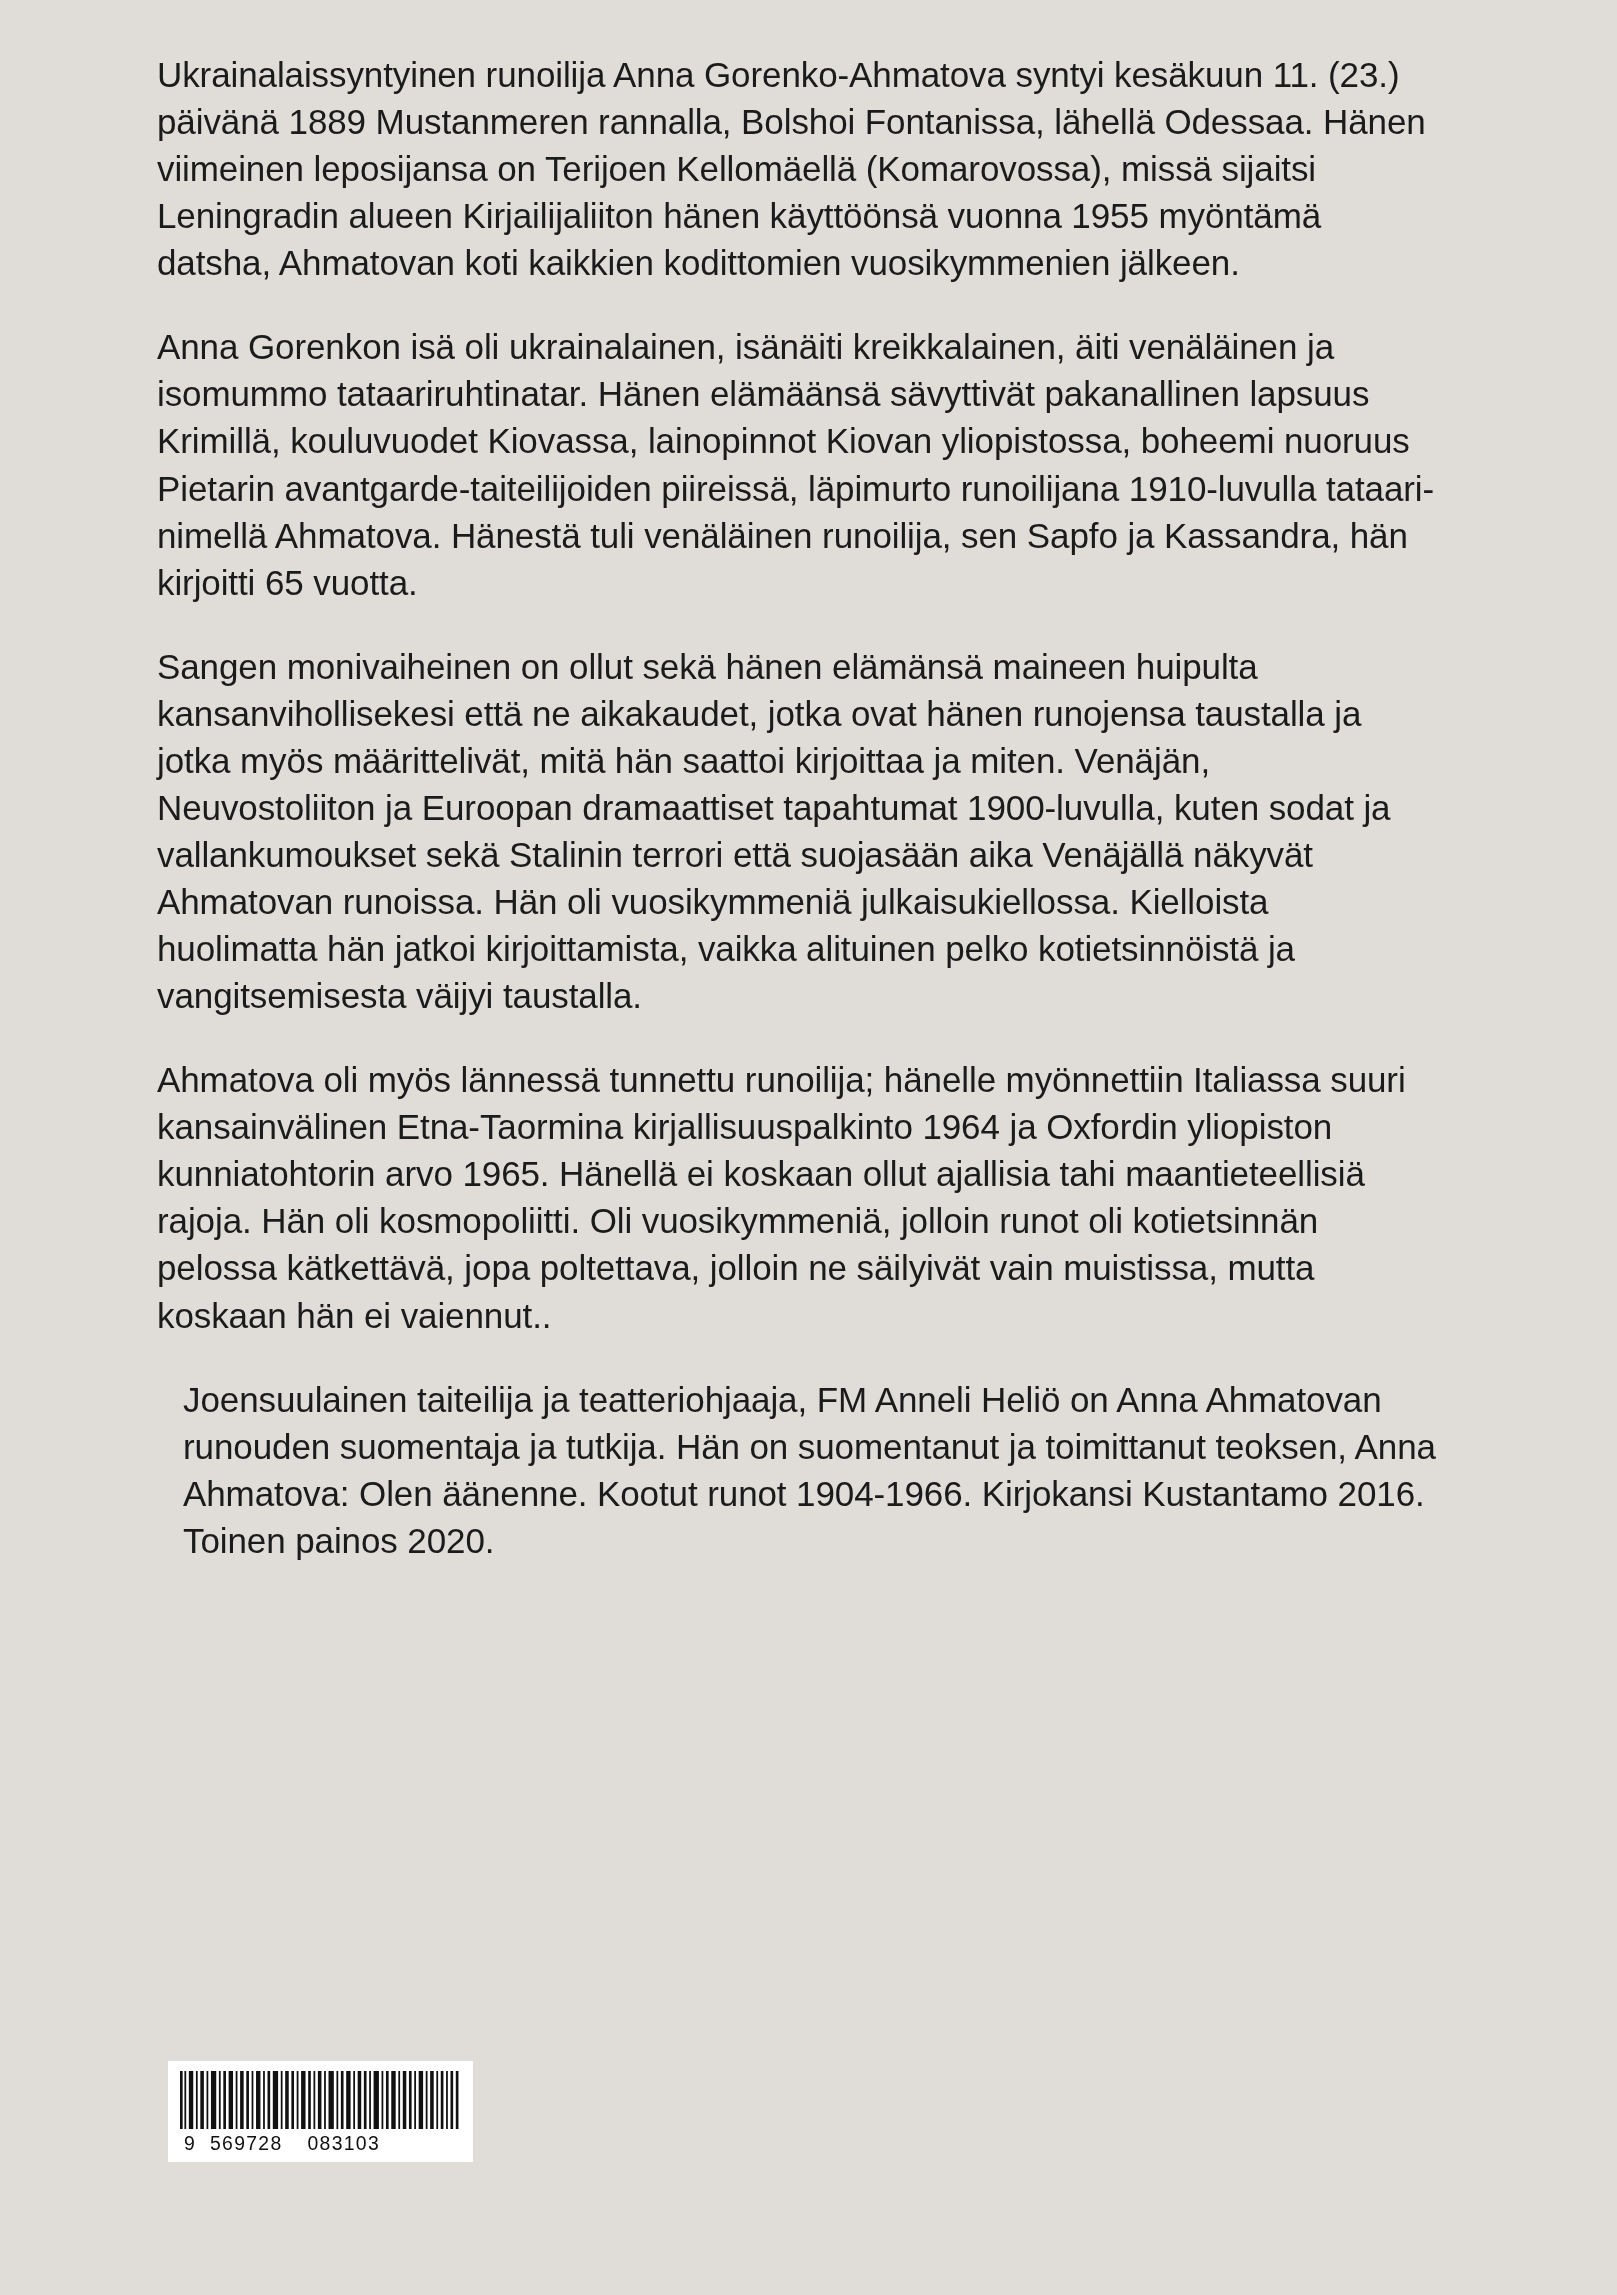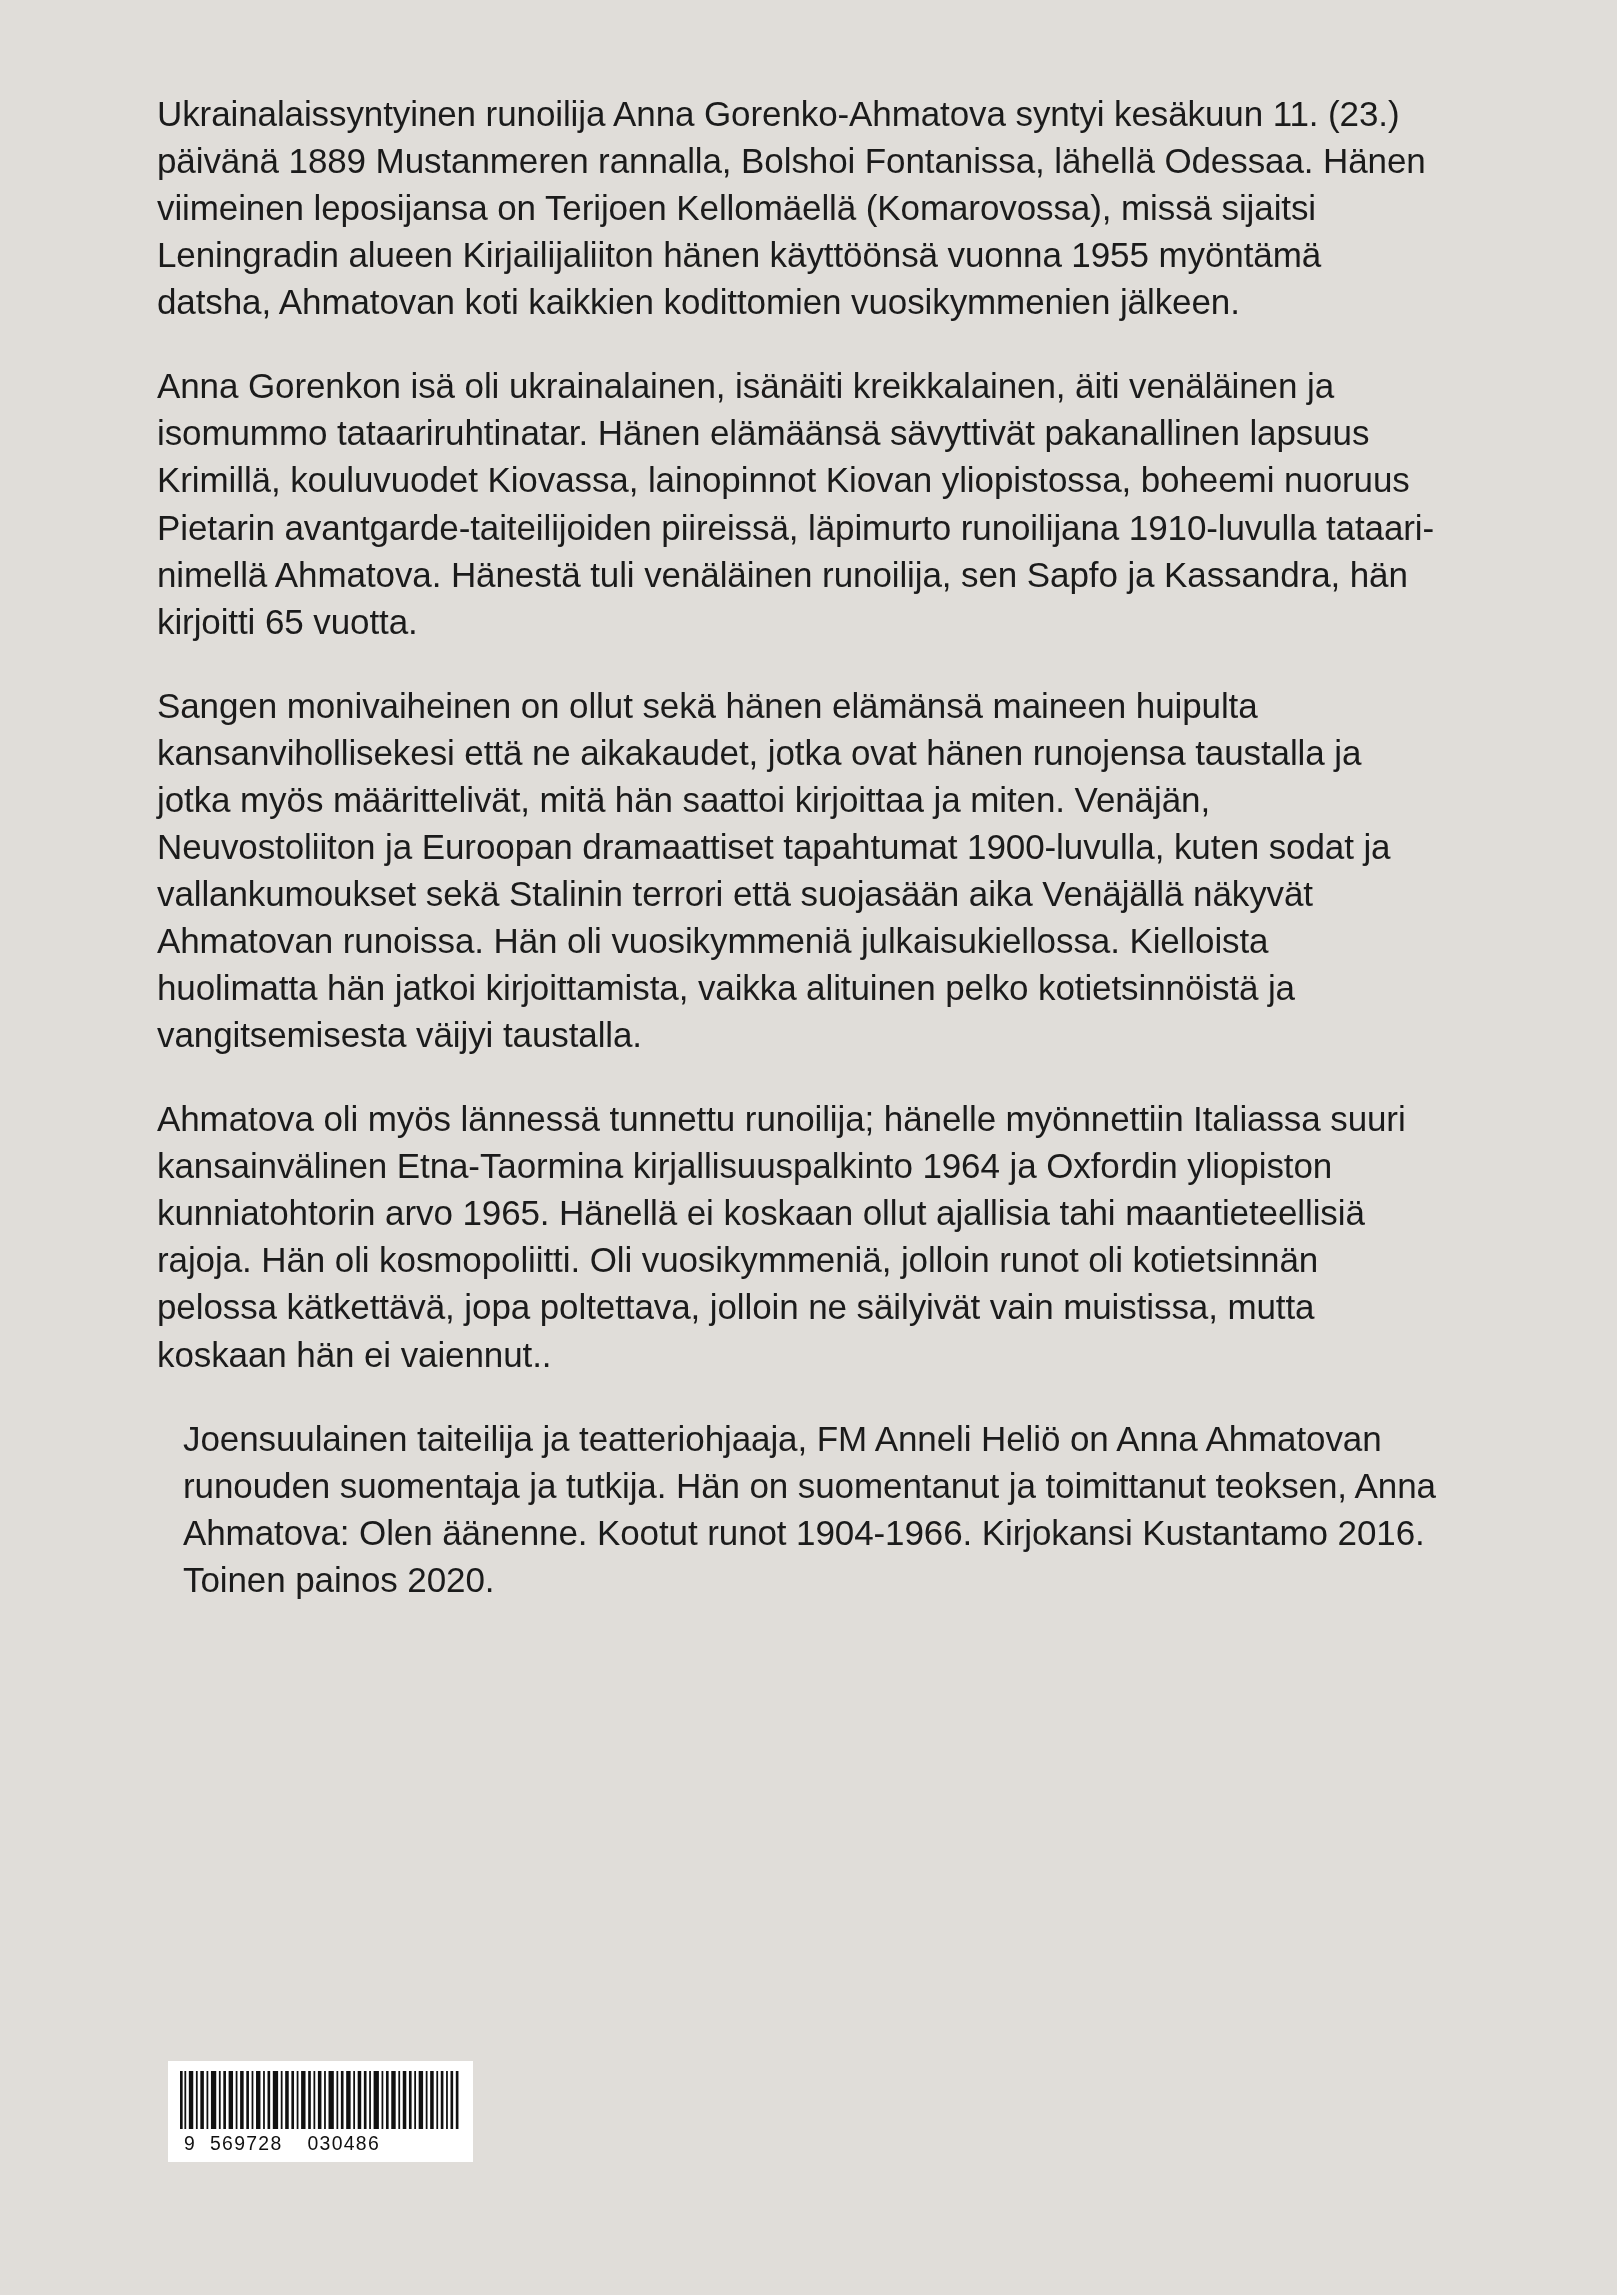--- a/index.html
+++ b/index.html
@@ -13,21 +13,21 @@
     font-family: "Liberation Sans", sans-serif;
     color: #1a1a1a;
     overflow: hidden;
   }
   .page {
     position: relative;
     width: 1573px;
     height: 2295px;
     background: #e0ddd9;
     box-sizing: border-box;
-    padding: 90px 137px 0 157px;
+    padding: 51px 137px 0 157px;
   }
   .body-text {
     font-size: 35px;
     line-height: 1.345;
     letter-spacing: -0.1px;
     color: #1b1b1b;
     max-width: 1325px;
   }
   .body-text p {
     margin: 0 0 37px 0;
@@ -130,18 +130,18 @@
       <rect x="283" y="0" width="4" height="66" fill="#111"></rect>
       <rect x="290" y="0" width="2" height="66" fill="#111"></rect>
       <rect x="295" y="0" width="3" height="66" fill="#111"></rect>
       <rect x="301" y="0" width="2" height="66" fill="#111"></rect>
       <rect x="306" y="0" width="3" height="66" fill="#111"></rect>
       <rect x="312" y="0" width="3" height="66" fill="#111"></rect>
     </svg>
     <div class="barcode-digits">
       <span class="lead">9</span>
       <span class="grp1">569728</span>
-      <span class="grp2">030486</span>
+      <span class="grp2">083103</span>
     </div>
   </div>
 
 </div>
 
 
 </body></html>

